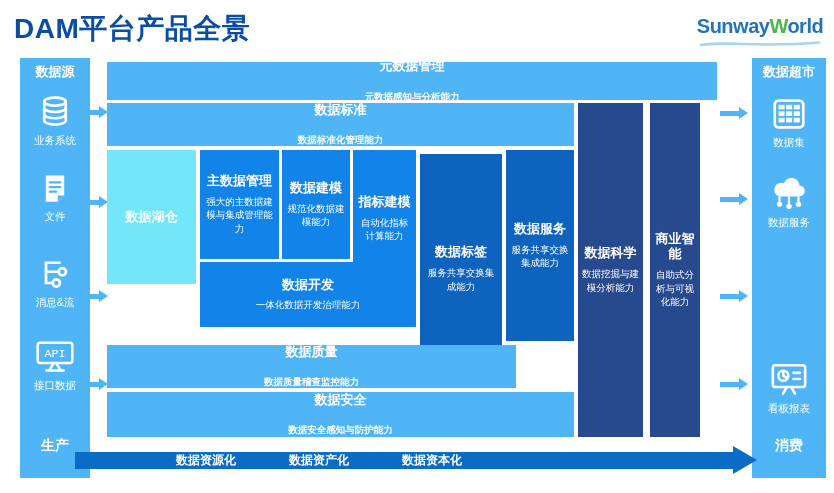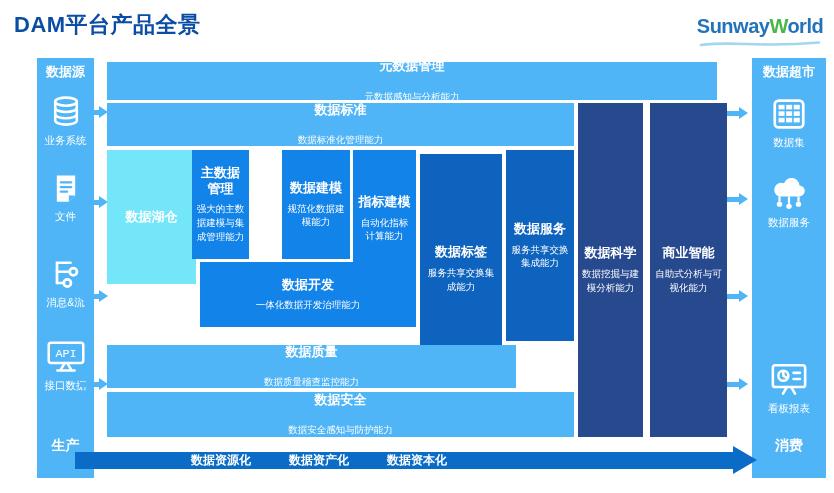--- a/index.html
+++ b/index.html
@@ -2,55 +2,55 @@
 <html style="--title-blue: #0A4DA4; --light-blue: #4FB5F6; --cyan: #73E6FA; --mid-blue: #1283E8; --deep-blue: #0E63BE; --navy: #27498E; --flow-blue: #0B6CC8; --logo-blue: #2273B9; --logo-green: #4CB748; --swoosh-blue: #A3D7F0;"><head>
 <meta charset="utf-8">
 <style>
   html,body{margin:0;padding:0;background:#fff;}
   #stage{
     position:relative;width:834px;height:493px;background:#fff;overflow:hidden;
     font-family:"Liberation Sans","DejaVu Sans",sans-serif;
   }
   .abs{position:absolute;}
   
-  .page-title{left:14px;top:10px;font-size:22px;font-weight:bold;color:var(--title-blue);letter-spacing:.5px;}
+  .page-title{left:14px;top:10px;font-size:28px;font-weight:bold;color:var(--title-blue);letter-spacing:.5px;}
   .logo{right:10px;top:16px;width:128px;text-align:center;line-height:1;}
   .logo .lg-text{font-size:20px;font-weight:bold;letter-spacing:-0.5px;white-space:nowrap;}
   .lg-blue{color:var(--logo-blue);} .lg-green{color:var(--logo-green);}
   
   .box{position:absolute;color:#fff;display:flex;flex-direction:column;align-items:center;justify-content:center;
        text-align:center;box-sizing:border-box;padding:10px 4px;}
   .box .t{font-weight:bold;font-size:13px;line-height:1.2;}
   .box .s{font-size:9.5px;line-height:1.45;margin-top:6px;}
-  .row .s{margin-top:16px;}
+  .row .s{margin-top:16px;font-weight:bold;}
   .c-light{background:var(--light-blue);}
   .c-cyan{background:var(--cyan);}
   .c-mid{background:var(--mid-blue);}
   .c-deep{background:var(--deep-blue);}
   .c-navy{background:var(--navy);}
   
   .sidebar{position:absolute;top:58px;height:420px;background:var(--light-blue);color:#fff;}
-  #left-sidebar{left:20px;width:57px;margin-left:17px;}
+  #left-sidebar{left:20px;width:70px;}
   #right-sidebar{left:752px;width:74px;}
   .sb-header{position:absolute;top:5px;left:0;right:0;text-align:center;font-weight:bold;font-size:13px;}
   .sb-footer{position:absolute;top:379px;left:0;right:0;text-align:center;font-weight:bold;font-size:14px;}
   .sb-item{position:absolute;left:0;right:0;display:flex;flex-direction:column;align-items:center;gap:3px;}
   .sb-item .sb-label{font-size:10.5px;line-height:1.25;text-align:center;}
   .icon{display:flex;align-items:center;justify-content:center;}
   .icon svg{display:block;}
   
   .h-arrow{position:absolute;width:19px;height:5px;background:var(--light-blue);}
   .h-arrow::after{content:"";position:absolute;left:19px;top:-4px;width:0;height:0;
     border-left:9px solid var(--light-blue);border-top:6.5px solid transparent;border-bottom:6.5px solid transparent;}
   
   .flow-arrow{position:absolute;left:75px;top:452px;width:658px;height:17px;background:var(--flow-blue);}
   .flow-arrow::after{content:"";position:absolute;left:658px;top:-6px;width:0;height:0;
     border-left:24px solid var(--flow-blue);border-top:14.5px solid transparent;border-bottom:14.5px solid transparent;}
   .flow-labels{position:absolute;left:0;right:170px;top:0;bottom:0;display:flex;align-items:center;
-    justify-content:center;gap:38px;}
+    justify-content:center;gap:53px;}
   .flow-labels span{color:#fff;font-weight:bold;font-size:12px;white-space:nowrap;}
 </style>
 </head>
 <body>
 
 <div id="stage">
 
   <div class="abs page-title">DAM平台产品全景</div>
   <div class="abs logo">
     <span class="lg-text"><span class="lg-blue">Sunway</span><span class="lg-green">W</span><span class="lg-blue">orld</span></span>
@@ -186,30 +186,30 @@
   <div class="box row c-light" style="left:107px;top:103px;width:467px;height:43px">
     <span class="t">数据标准</span>
     <span class="s">数据标准化管理能力</span>
   </div>
 
   <div class="box c-navy" style="left:578px;top:103px;width:65px;height:334px">
     <span class="t">数据科学</span>
     <span class="s">数据挖掘与建模分析能力</span>
   </div>
 
-  <div class="box c-navy" style="left:650px;top:103px;width:77px;height:334px">
+  <div class="box c-navy" style="left:650px;top:103px;width:50px;height:334px">
     <span class="t">商业智能</span>
     <span class="s">自助式分析与可视化能力</span>
   </div>
 
   <div class="box c-cyan" style="left:107px;top:150px;width:89px;height:134px">
     <span class="t">数据湖仓</span>
   </div>
 
-  <div class="box c-mid" style="left:192px;top:150px;width:57px;height:109px">
+  <div class="box c-mid" style="left:200px;top:150px;width:79px;height:109px">
     <span class="t">主数据管理</span>
     <span class="s">强大的主数据建模与集成管理能力</span>
   </div>
 
   <div class="box c-mid" style="left:282px;top:150px;width:68px;height:109px">
     <span class="t">数据建模</span>
     <span class="s">规范化数据建模能力</span>
   </div>
 
   <div class="box c-mid" style="left:353px;top:150px;width:63px;height:137px">

